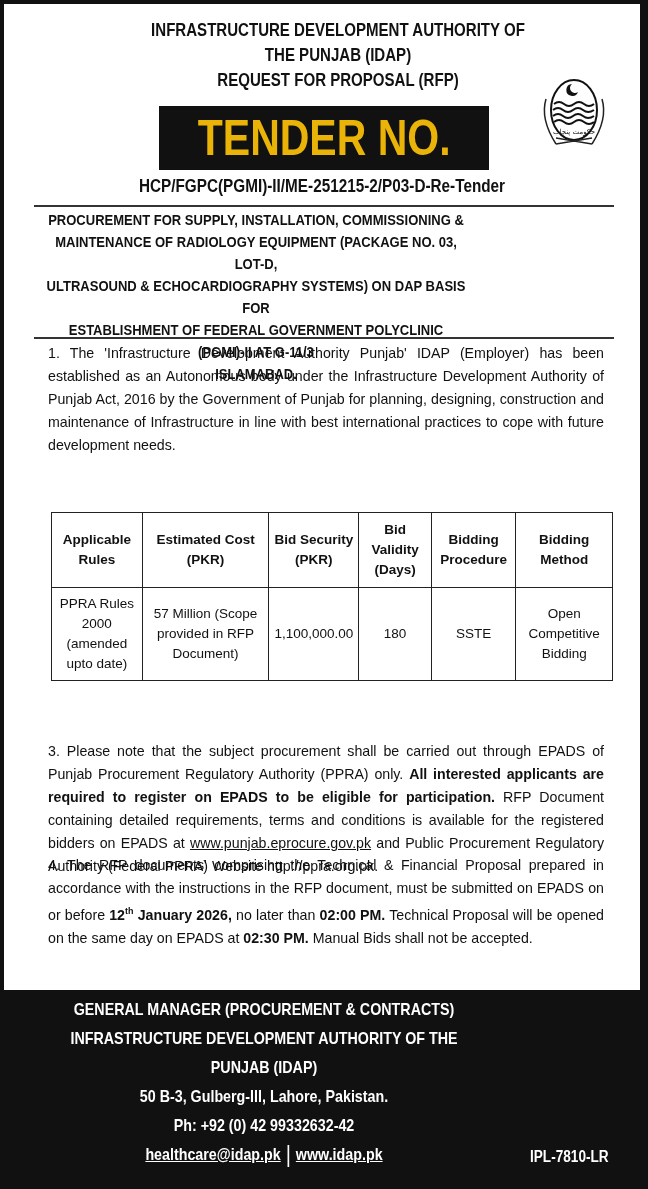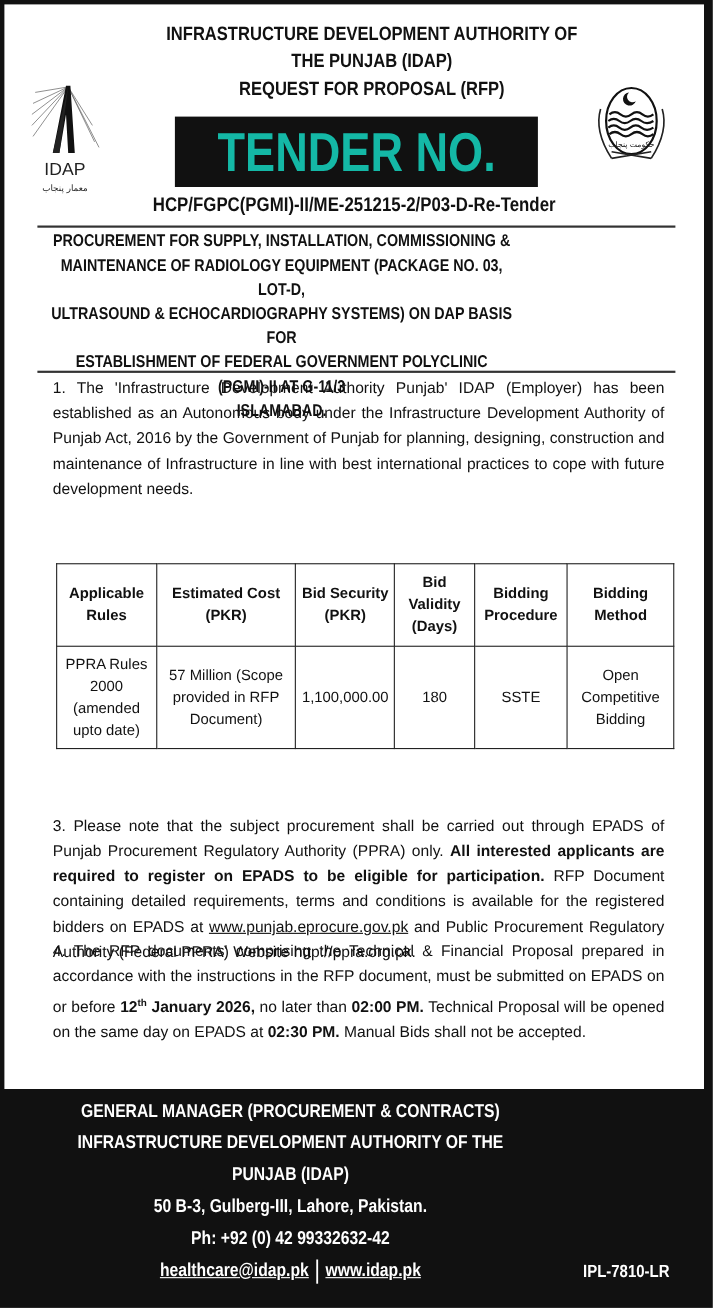--- a/index.html
+++ b/index.html
@@ -1,20 +1,20 @@
 <!DOCTYPE html>
 <html><head>
 <meta charset="utf-8">
 <style>
   html,body{margin:0;padding:0;}
   body{width:648px;height:1189px;background:#111;font-family:"Liberation Sans",sans-serif;color:#111;overflow:hidden;position:relative;}
   .page{position:absolute;left:4px;top:4px;width:636px;height:986px;background:#fff;}
   .hdr{position:absolute;left:16px;top:14px;width:636px;text-align:center;}
   .hdr .l{font-weight:bold;font-size:17.5px;line-height:25px;transform:scaleX(0.86);letter-spacing:0;}
-  .tender-box{position:absolute;left:155px;top:102px;width:330px;height:64px;background:#111;color:#14b8a6;text-align:center;}
+  .tender-box{position:absolute;left:155px;top:102px;width:330px;height:64px;background:#111;color:#eab308;text-align:center;}
   .tender-box span{display:inline-block;font-weight:bold;font-size:50px;line-height:64px;transform:scaleX(0.82);}
   .tender-no{position:absolute;left:0;top:172px;width:636px;text-align:center;font-weight:bold;font-size:18px;transform:scaleX(0.85);}
   .logo-left{position:absolute;left:20px;top:70px;width:70px;height:110px;}
   .logo-right{position:absolute;left:530px;top:70px;width:80px;height:80px;}
   .rule{position:absolute;left:30px;width:580px;height:2px;background:#333;}
   .title{position:absolute;left:0;top:205px;width:504px;text-align:center;}
   .title .l{font-weight:bold;font-size:15.5px;line-height:22px;transform:scaleX(0.84);}
   .para{position:absolute;left:44px;width:556px;font-size:14.2px;line-height:23px;text-align:justify;transform-origin:left top;}
   .para b{font-weight:bold;}
   .u{text-decoration:underline;}
@@ -27,38 +27,20 @@
   .footer .links{font-weight:bold;font-size:17px;line-height:29px;transform:scaleX(0.84);}
   .footer .links a{color:#fff;text-decoration:underline;}
   .footer .sep{display:inline-block;width:2px;height:22px;background:#fff;vertical-align:middle;margin:0 8px;}
   .ref{position:absolute;left:530px;top:1148px;color:#fff;font-weight:bold;font-size:16px;transform:scaleX(0.85);transform-origin:left top;}
 </style>
 </head>
 <body>
 
 <div class="page">
 
-  <div class="logo-left">
-    <svg width="70" height="110" viewBox="0 0 70 110">
-      <g stroke="#555" stroke-width="0.6">
-        <line x1="38" y1="5" x2="8" y2="10"></line>
-          <line x1="38" y1="5" x2="6" y2="20"></line>
-          <line x1="38" y1="5" x2="5" y2="30"></line>
-        <line x1="38" y1="5" x2="5" y2="40"></line>
-          <line x1="38" y1="5" x2="6" y2="50"></line>
-          <line x1="38" y1="5" x2="62" y2="55"></line>
-        <line x1="38" y1="5" x2="66" y2="60"></line>
-          <line x1="38" y1="5" x2="60" y2="40"></line>
-      </g>
-      <polygon points="36,4 40,4 44,65 38,65 36,30 30,65 24,65" fill="#111"></polygon>
-      <polygon points="24,65 38,5 30,65" fill="#222"></polygon>
-      <text x="35" y="85" text-anchor="middle" font-family="Liberation Sans, sans-serif" font-size="16" fill="#222">IDAP</text>
-      <text x="35" y="100" text-anchor="middle" font-family="DejaVu Sans, sans-serif" font-size="8" fill="#222">معمار پنجاب</text>
-    </svg>
-  </div>
 
   <div class="logo-right">
     <svg width="80" height="80" viewBox="0 0 80 80">
       <ellipse cx="40" cy="36" rx="23" ry="30" fill="none" stroke="#111" stroke-width="2"></ellipse>
       <path d="M38 10 a6 6 0 1 0 6 8 a5 5 0 1 1 -6 -8z" fill="#111"></path>
       <g fill="none" stroke="#111" stroke-width="2">
         <path d="M20 30 q5 -4 10 0 t10 0 t10 0 t10 0"></path>
         <path d="M19 36 q5 -4 10 0 t10 0 t10 0 t11 0"></path>
         <path d="M19 42 q5 -4 10 0 t10 0 t10 0 t11 0"></path>
         <path d="M20 48 q5 -4 10 0 t10 0 t10 0 t10 0"></path>

